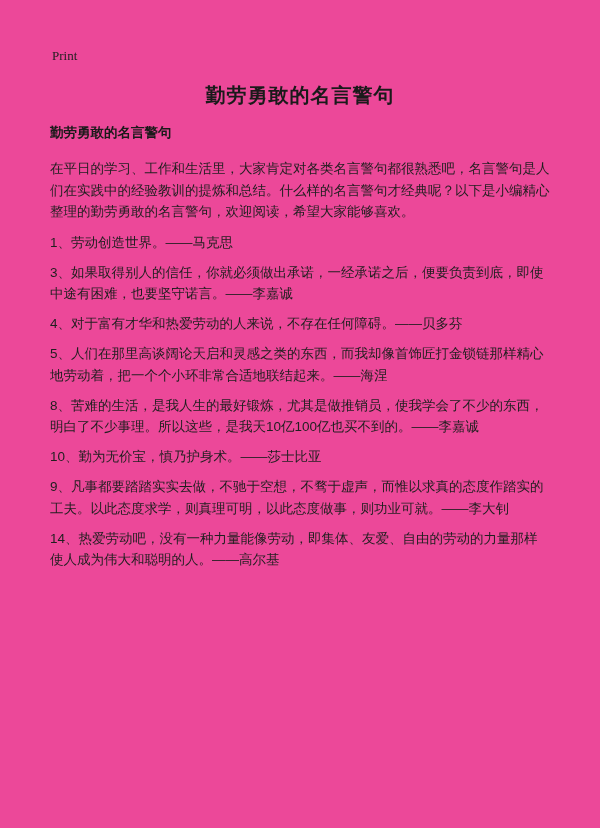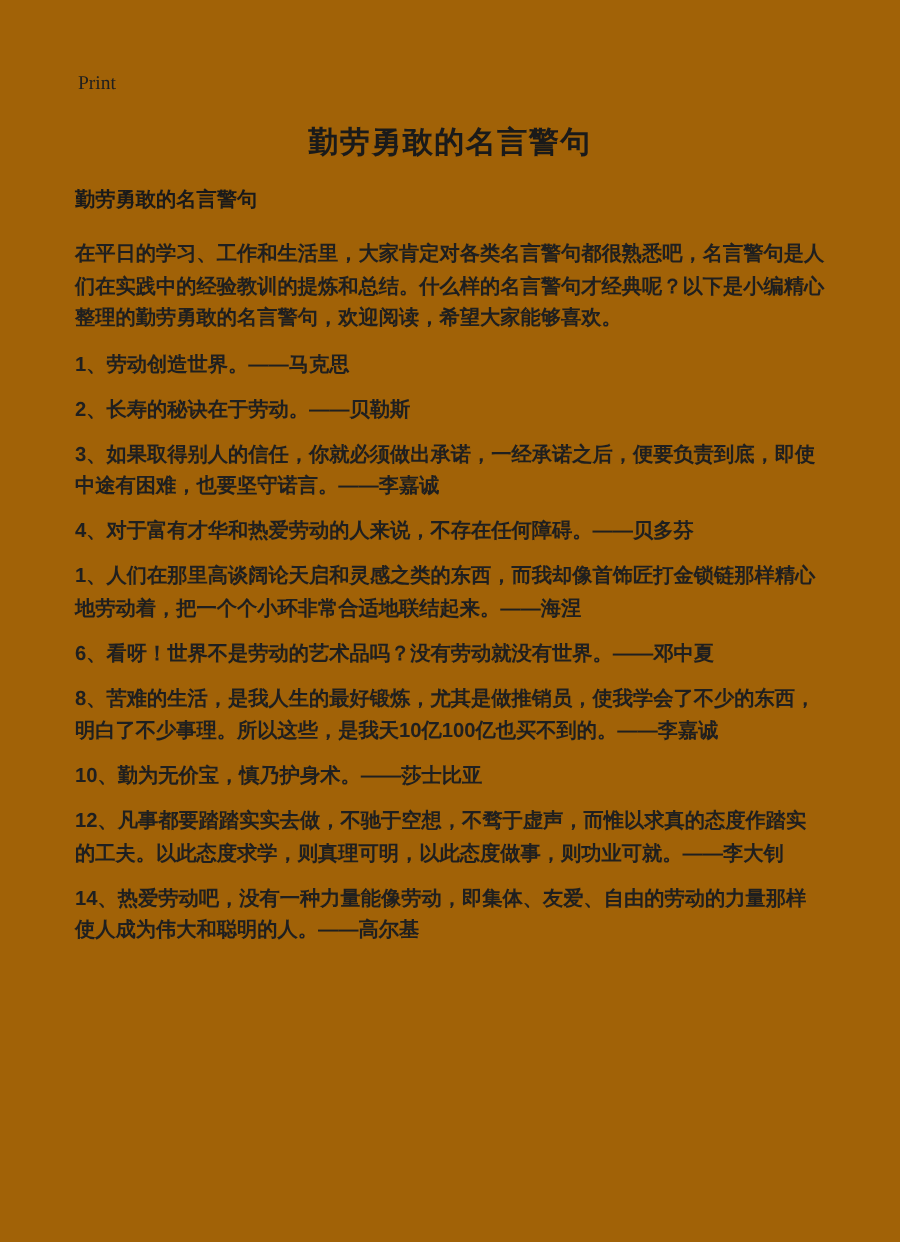--- a/index.html
+++ b/index.html
@@ -12,21 +12,21 @@
     height: 828px;
     overflow: hidden;
     color: #1f1f1f;
     font-family: "Liberation Sans", "DejaVu Sans", sans-serif;
   }
   .page {
     box-sizing: border-box;
     width: 600px;
     height: 828px;
     padding: 46px 50px 20px 50px;
-    background: #a16207;
+    background: #ec4899;
     line-break: loose;
   }
   .print-link {
     display: inline-block;
     font-family: "Liberation Serif", "DejaVu Serif", serif;
     font-size: 13px;
     line-height: 16px;
     color: #1f1f1f;
     text-decoration: none;
     margin: 0 0 0 2px;
@@ -47,21 +47,20 @@
     line-height: 21px;
     font-weight: bold;
     color: #1a1a1a;
   }
   .intro, .quote {
     margin: 0;
     font-size: 13.5px;
     line-height: 21.5px;
     color: #1f1f1f;
     text-align: left;
-    font-weight: bold;
   }
   .intro {
     margin-top: 15px;
     margin-bottom: 9px;
   }
   .quote {
     margin-bottom: 8.5px;
   }
 </style>
 </head>
@@ -71,23 +70,21 @@
 
   <a class="print-link">Print</a>
 
   <h1 class="doc-title">勤劳勇敢的名言警句</h1>
 
   <div class="doc-subtitle">勤劳勇敢的名言警句</div>
 
   <p class="intro">在平日的学习、工作和生活里，大家肯定对各类名言警句都很熟悉吧，名言警句是人们在实践中的经验教训的提炼和总结。什么样的名言警句才经典呢？以下是小编精心整理的勤劳勇敢的名言警句，欢迎阅读，希望大家能够喜欢。</p>
 
   <p class="quote">1、劳动创造世界。——马克思</p>
-  <p class="quote">2、长寿的秘诀在于劳动。——贝勒斯</p>
   <p class="quote">3、如果取得别人的信任，你就必须做出承诺，一经承诺之后，便要负责到底，即使中途有困难，也要坚守诺言。——李嘉诚</p>
   <p class="quote">4、对于富有才华和热爱劳动的人来说，不存在任何障碍。——贝多芬</p>
-  <p class="quote">1、人们在那里高谈阔论天启和灵感之类的东西，而我却像首饰匠打金锁链那样精心地劳动着，把一个个小环非常合适地联结起来。——海涅</p>
-  <p class="quote">6、看呀！世界不是劳动的艺术品吗？没有劳动就没有世界。——邓中夏</p>
+  <p class="quote">5、人们在那里高谈阔论天启和灵感之类的东西，而我却像首饰匠打金锁链那样精心地劳动着，把一个个小环非常合适地联结起来。——海涅</p>
   <p class="quote">8、苦难的生活，是我人生的最好锻炼，尤其是做推销员，使我学会了不少的东西，明白了不少事理。所以这些，是我天10亿100亿也买不到的。——李嘉诚</p>
   <p class="quote">10、勤为无价宝，慎乃护身术。——莎士比亚</p>
-  <p class="quote">12、凡事都要踏踏实实去做，不驰于空想，不骛于虚声，而惟以求真的态度作踏实的工夫。以此态度求学，则真理可明，以此态度做事，则功业可就。——李大钊</p>
+  <p class="quote">9、凡事都要踏踏实实去做，不驰于空想，不骛于虚声，而惟以求真的态度作踏实的工夫。以此态度求学，则真理可明，以此态度做事，则功业可就。——李大钊</p>
   <p class="quote">14、热爱劳动吧，没有一种力量能像劳动，即集体、友爱、自由的劳动的力量那样使人成为伟大和聪明的人。——高尔基</p>
 
 </div>
 
 </body></html>

